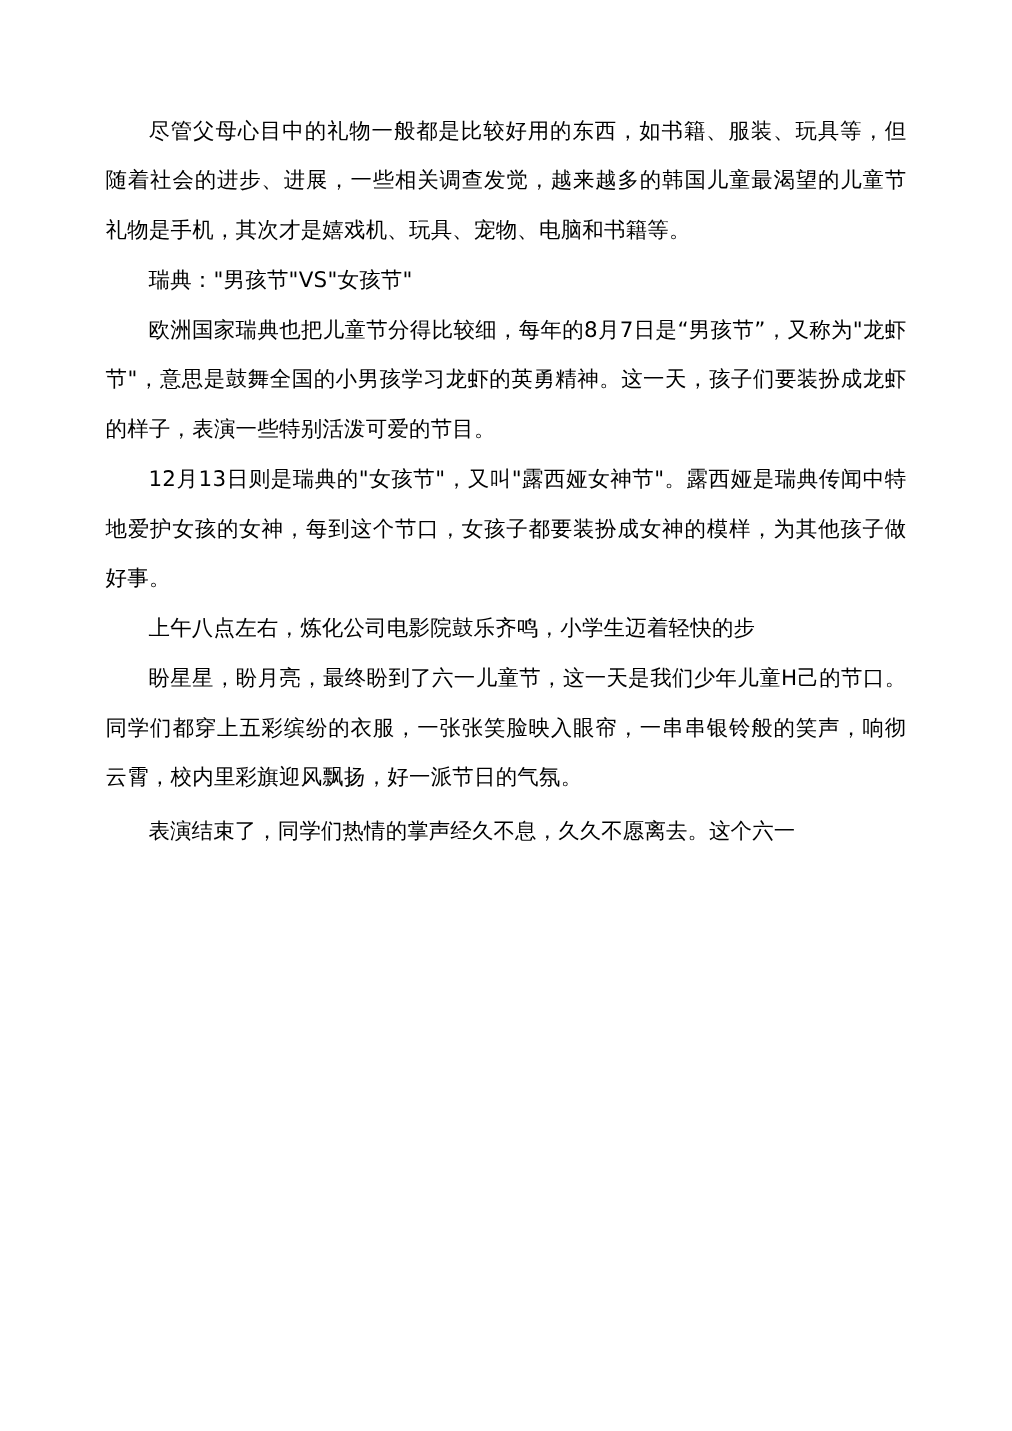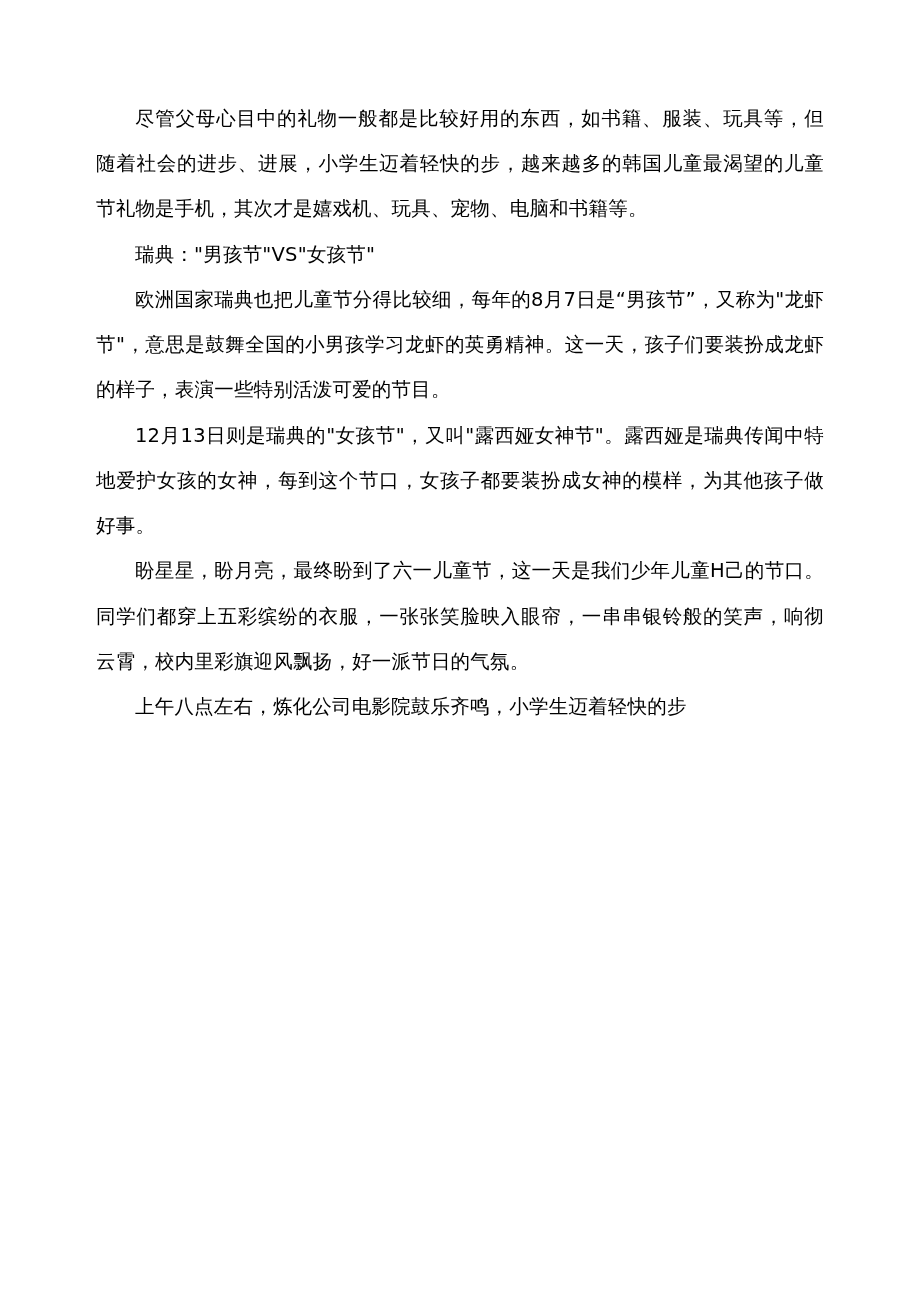--- a/index.html
+++ b/index.html
@@ -57,33 +57,34 @@
   .nowrap-line {
     white-space: nowrap;
   }
 </style>
 </head>
 <body>
 
 <div class="page">
   <div class="doc-body">
 
-    <p class="para indent2">尽管父母心目中的礼物一般都是比较好用的东西，如书籍、服装、玩具等，但随着社会的进步、进展，小学生迈着轻快的步，越来越多的韩国儿童最渴望的儿童节礼物是手机，其次才是嬉戏机、玩具、宠物、电脑和书籍等。</p>
+    <p class="para indent2">尽管父母心目中的礼物一般都是比较好用的东西，如书籍、服装、玩具等，但随着社会的进步、进展，一些相关调查发觉，越来越多的韩国儿童最渴望的儿童节礼物是手机，其次才是嬉戏机、玩具、宠物、电脑和书籍等。</p>
 
     <p class="para indent2">瑞典："男孩节"VS"女孩节"</p>
 
     <p class="para indent2">欧洲国家瑞典也把儿童节分得比较细，每年的8月7日是“男孩节”，又称为"龙虾节"，意思是鼓舞全国的小男孩学习龙虾的英勇精神。这一天，孩子们要装扮成龙虾的样子，表演一些特别活泼可爱的节目。</p>
 
     <p class="para indent2">12月13日则是瑞典的"女孩节"，又叫"露西娅女神节"。露西娅是瑞典传闻中特地爱护女孩的女神，每到这个节口，女孩子都要装扮成女神的模样，为其他孩子做好事。</p>
 
 
+    <p class="para indent2 nowrap-line">上午八点左右，炼化公司电影院鼓乐齐鸣，小学生迈着轻快的步</p>
+
     <p class="para indent2">盼星星，盼月亮，最终盼到了六一儿童节，这一天是我们少年儿童H己的节口。同学们都穿上五彩缤纷的衣服，一张张笑脸映入眼帘，一串串银铃般的笑声，响彻云霄，校内里彩旗迎风飘扬，好一派节日的气氛。</p>
-
-    <p class="para indent2 nowrap-line">上午八点左右，炼化公司电影院鼓乐齐鸣，小学生迈着轻快的步</p>
 
     <div class="gap-small"></div>
 
 
     <div class="gap-mid"></div>
 
+    <p class="dense indent2">表演结束了，同学们热情的掌声经久不息，久久不愿离去。这个六一</p>
 
   </div>
 </div>
 
 </body></html>

